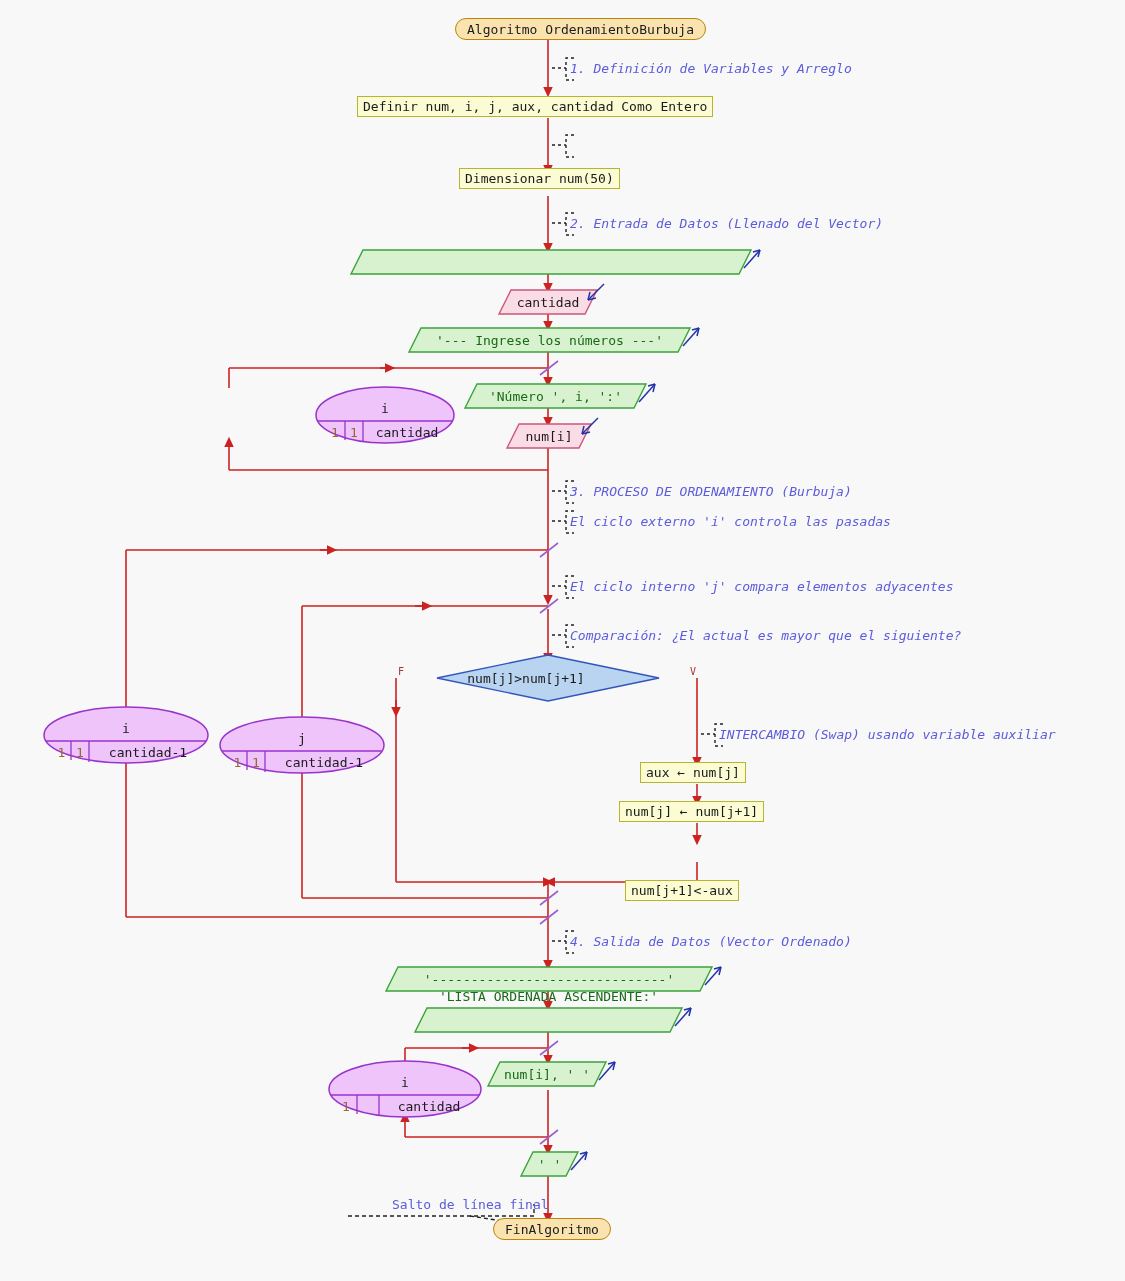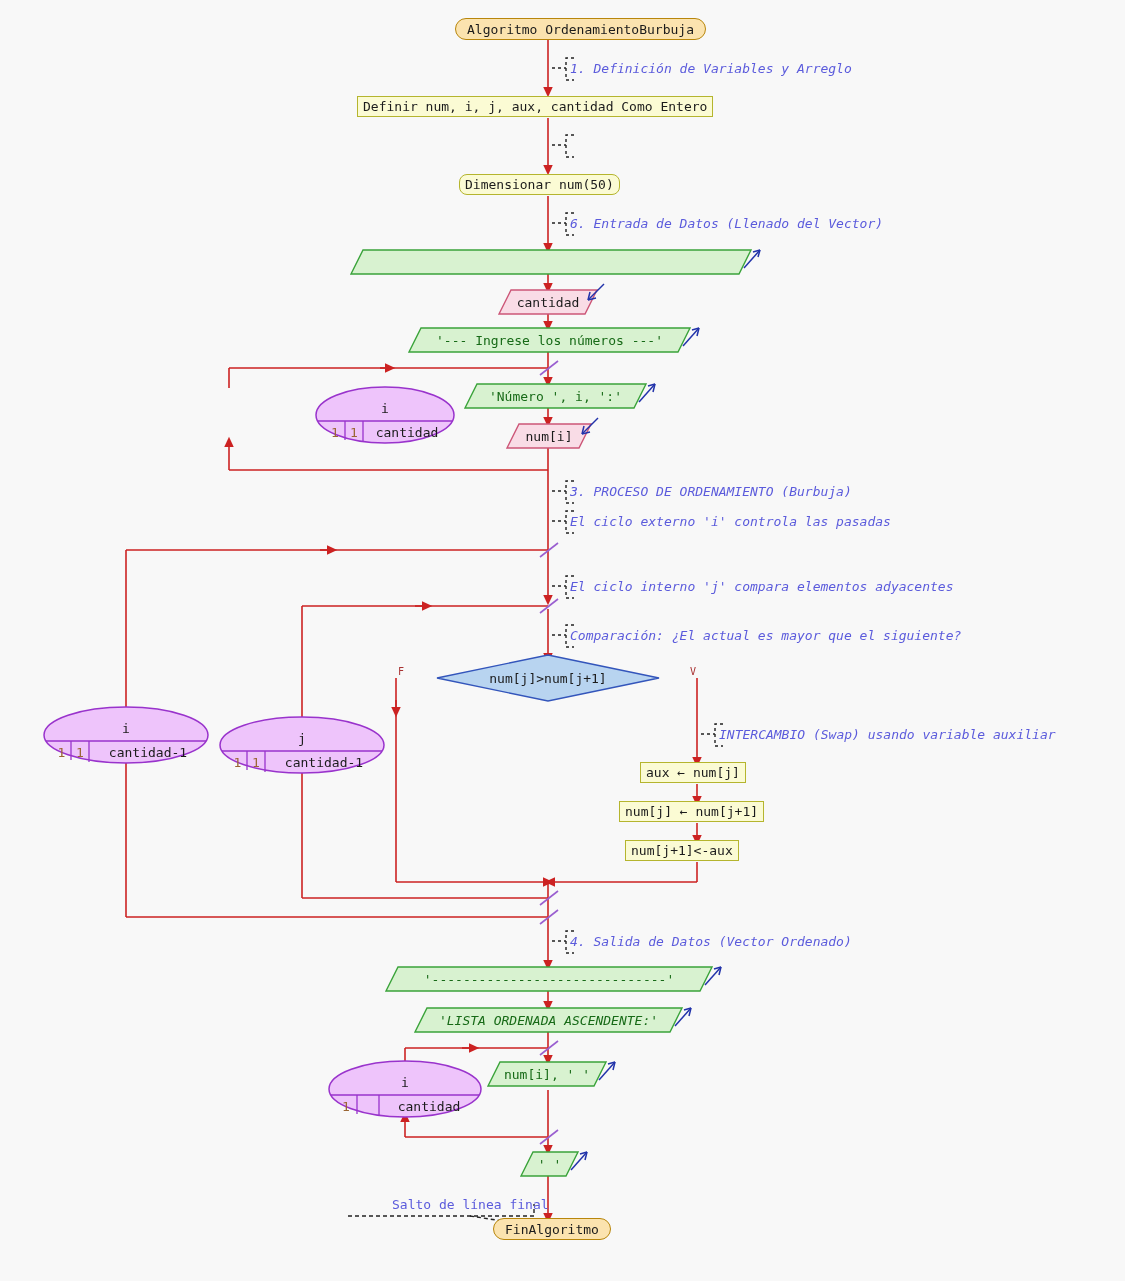--- a/index.html
+++ b/index.html
@@ -310,61 +310,61 @@
   </svg>
 
   <div class="node terminator" style="left:455px; top:18px;">
     <span>Algoritmo OrdenamientoBurbuja</span>
   </div>
 
   <div class="node process" style="left:357px; top:96px;">
     <span>Definir num, i, j, aux, cantidad Como Entero</span>
   </div>
 
-  <div class="node process" style="left:459px; top:174px;border-radius:8px;">
+  <div class="node process" style="left:459px; top:168px;">
     <span>Dimensionar num(50)</span>
   </div>
 
 
   <div class="io in" style="left:499px; top:290px; width:98px;">
     <span class="iotext">cantidad</span>
   </div>
 
   <div class="io out" style="left:409px; top:328px; width:281px;">
     <span class="iotext">'--- Ingrese los números ---'</span>
   </div>
 
   <div class="io out" style="left:465px; top:384px; width:181px;">
     <span class="iotext">'Número ', i, ':'</span>
   </div>
 
   <div class="io in" style="left:507px; top:424px; width:84px;">
     <span class="iotext">num[i]</span>
   </div>
 
-  <div class="decision-wrap" style="left:437px; top:655px; width:222px; height:46px;">
+  <div class="decision-wrap" style="left:415px; top:655px; width:222px; height:46px;">
     <span class="dtext">num[j]&gt;num[j+1]</span>
   </div>
   <span class="branch-label" style="left:398px; top:666px;">F</span>
   <span class="branch-label" style="left:690px; top:666px;">V</span>
 
   <div class="node process" style="left:640px; top:762px;">
     <span>aux ← num[j]</span>
   </div>
   <div class="node process" style="left:619px; top:801px;">
     <span>num[j] ← num[j+1]</span>
   </div>
-  <div class="node process" style="left:625px; top:840px;">
+  <div class="node process" style="left:625px; top:880px;">
     <span>num[j+1]&lt;-aux</span>
   </div>
 
   <div class="io out" style="left:386px; top:967px; width:326px;">
     <span class="iotext">'------------------------------'</span>
   </div>
-  <div class="io out" style="left:415px; top:1008px; width:267px;font-style:italic;">
+  <div class="io out" style="left:415px; top:984px; width:267px;">
     <span class="iotext">'LISTA ORDENADA ASCENDENTE:'</span>
   </div>
   <div class="io out" style="left:488px; top:1062px; width:118px;">
     <span class="iotext">num[i], ' '</span>
   </div>
   <div class="io out" style="left:521px; top:1152px; width:57px;">
     <span class="iotext">' '</span>
   </div>
 
   <div class="node terminator" style="left:493px; top:1218px;">
@@ -393,21 +393,21 @@
   </div>
 
   <div class="loop">
     <span class="lvar" style="left:331px; top:1075px; width:148px;">i</span>
     <span class="lcell num" style="left:335px; top:1099px; width:22px;">1</span>
     <span class="lcell num" style="left:357px; top:1099px; width:22px;"></span>
     <span class="lcell" style="left:381px; top:1099px; width:96px;">cantidad</span>
   </div>
 
   <div class="note" style="left:570px; top:62px;">1. Definición de Variables y Arreglo</div>
-  <div class="note" style="left:570px; top:217px;">6. Entrada de Datos (Llenado del Vector)</div>
+  <div class="note" style="left:570px; top:217px;">2. Entrada de Datos (Llenado del Vector)</div>
   <div class="note" style="left:570px; top:485px;">3. PROCESO DE ORDENAMIENTO (Burbuja)</div>
   <div class="note" style="left:570px; top:515px;">El ciclo externo 'i' controla las pasadas</div>
   <div class="note" style="left:570px; top:580px;">El ciclo interno 'j' compara elementos adyacentes</div>
   <div class="note" style="left:570px; top:629px;">Comparación: ¿El actual es mayor que el siguiente?</div>
   <div class="note" style="left:719px; top:728px;">INTERCAMBIO (Swap) usando variable auxiliar</div>
   <div class="note" style="left:570px; top:935px;">4. Salida de Datos (Vector Ordenado)</div>
   <div class="plain-note" style="left:352px; top:1197px;">Salto de línea final</div>
 
 </div>
 

